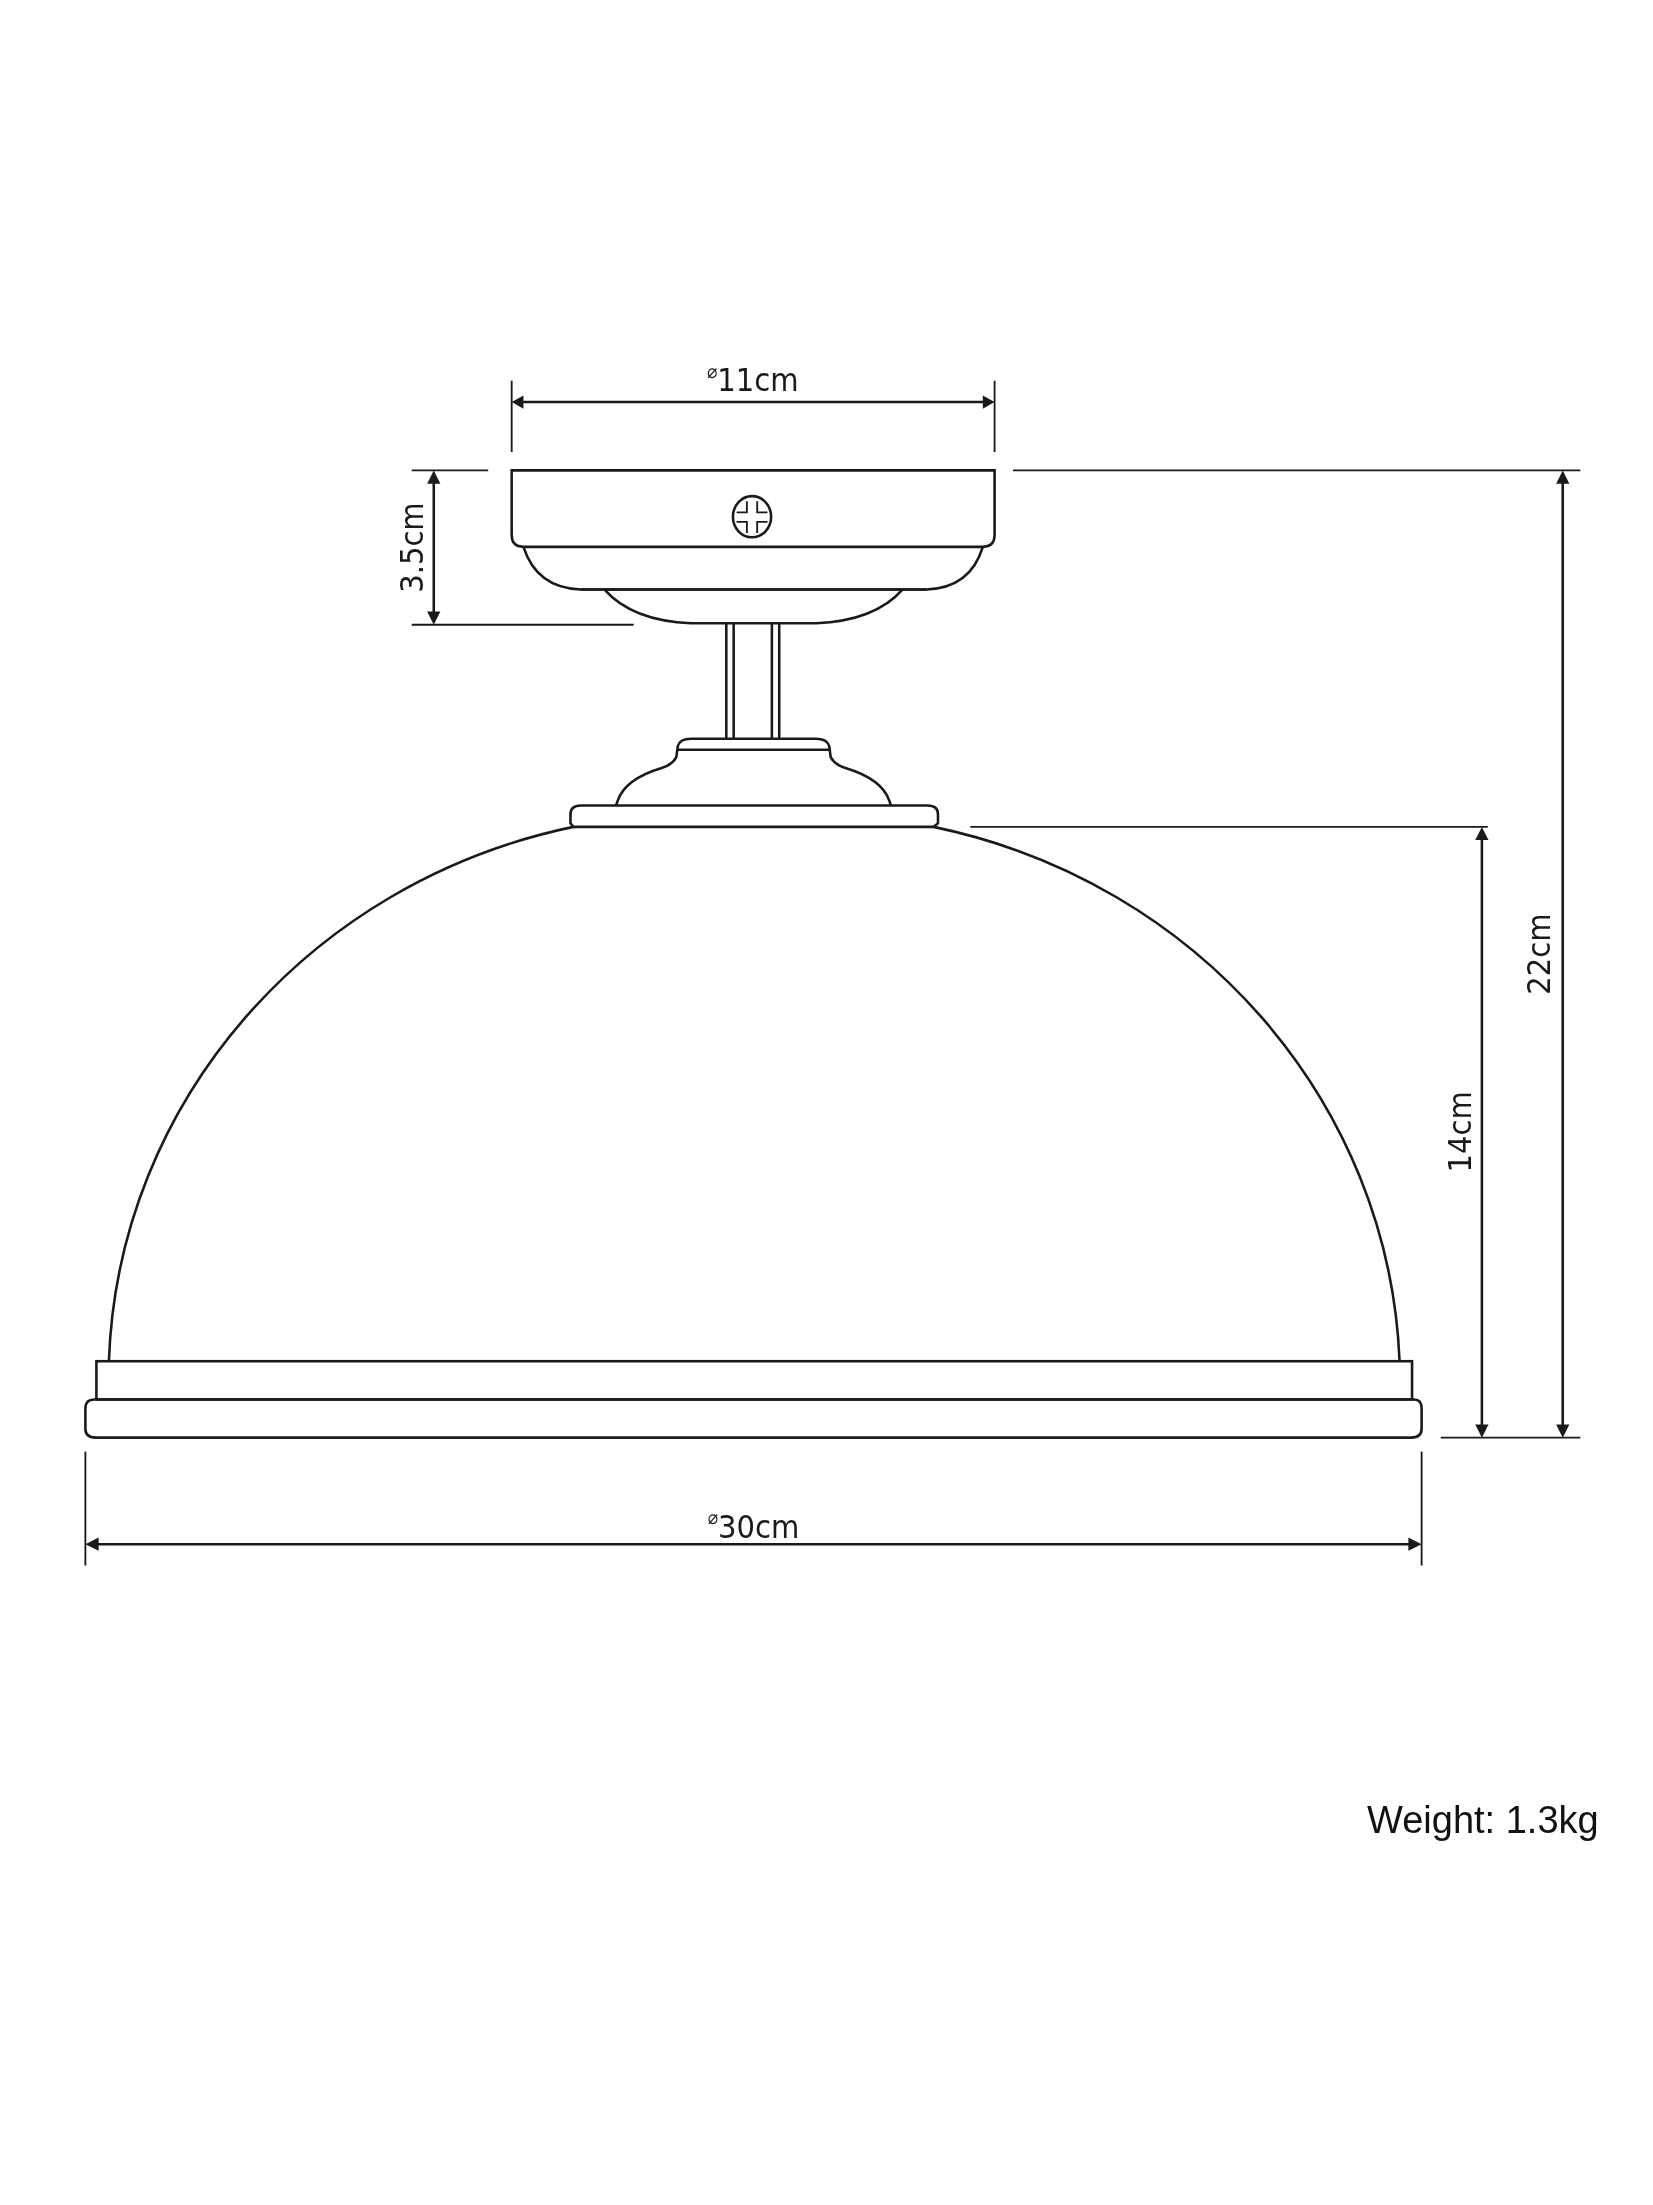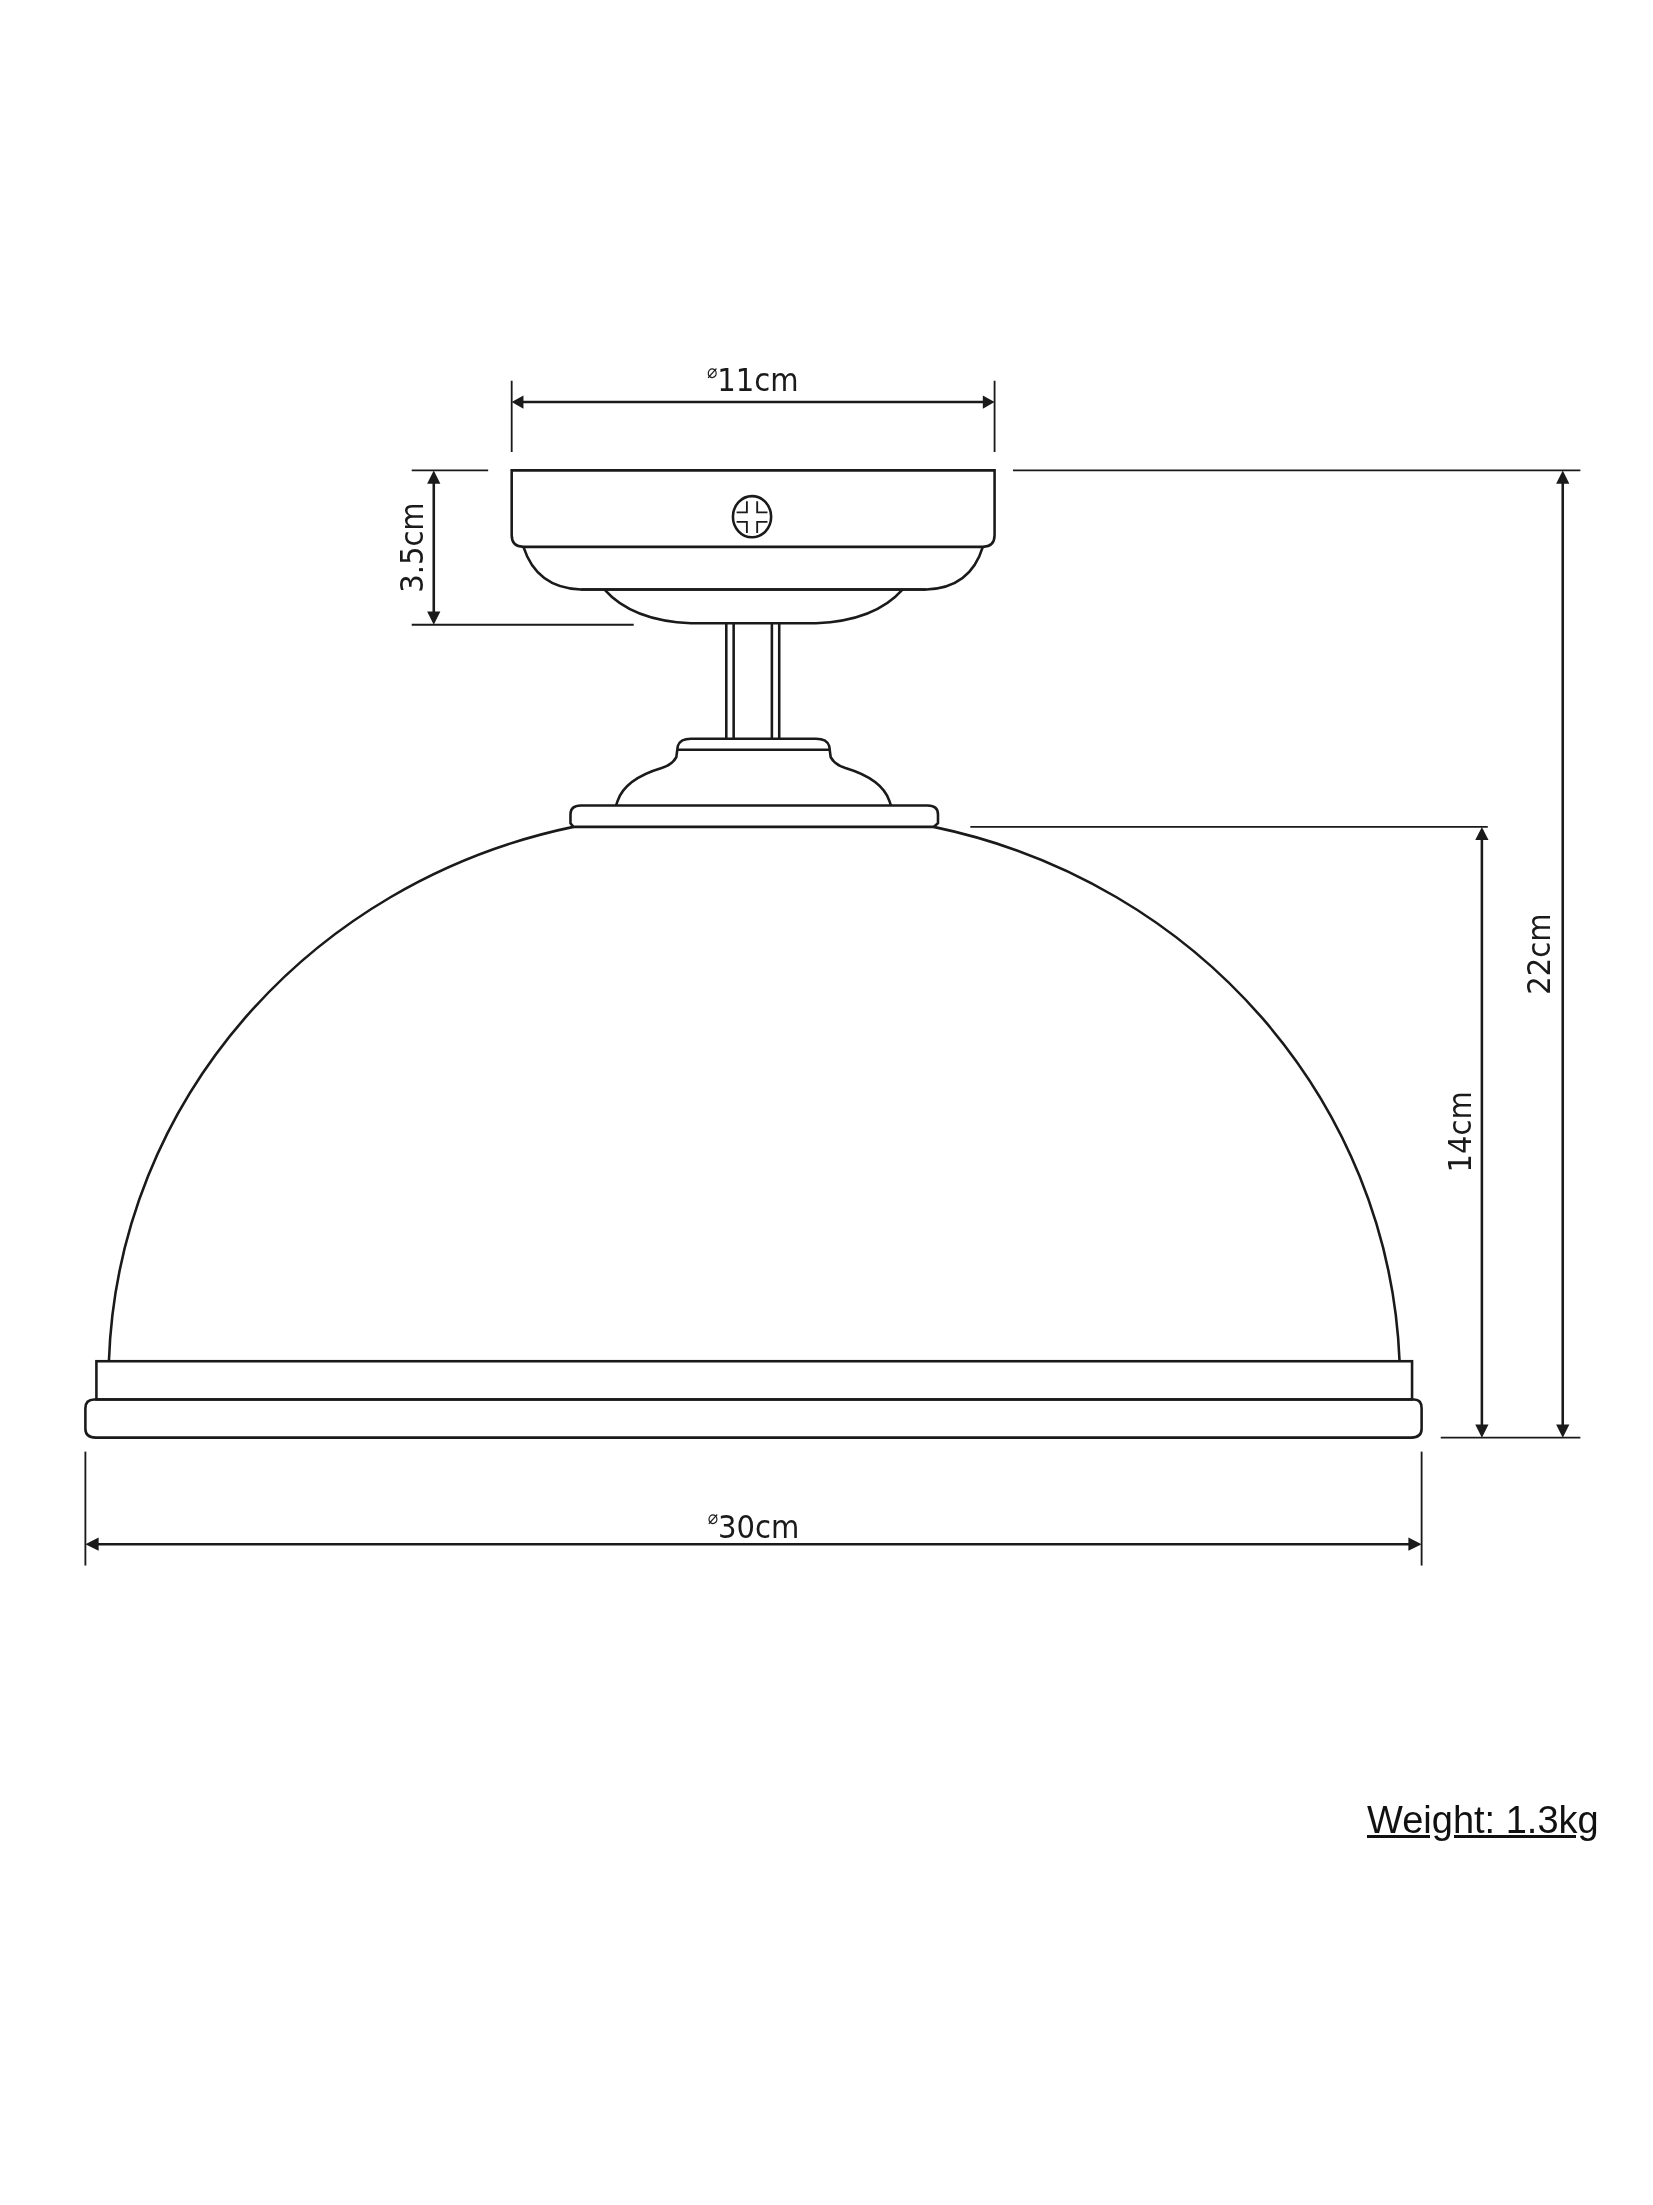--- a/index.html
+++ b/index.html
@@ -2,21 +2,21 @@
 <html style="font-size:11.8px"><head>
 <meta charset="utf-8">
 <style>
   html, body { margin:0; padding:0; background:#ffffff; }
   body { width:1654px; height:2205px; position:relative; overflow:hidden; }
   #drawing { position:absolute; left:0; top:0; width:1654px; height:2205px; }
   .ln { stroke:#1a1a1a; stroke-width:3.5; fill:none; }
   .thin { stroke:#1a1a1a; stroke-width:2.5; fill:none; }
   .arrow { fill:#1a1a1a; }
   .lbl { font-family:"DejaVu Sans Condensed","DejaVu Sans",sans-serif; font-size:44px; fill:#1a1a1a; }
-  .weight { position:absolute; left:1367px; top:1799px; font-family:"Liberation Sans",sans-serif; font-size:38px; color:#111111; white-space:nowrap;text-decoration:underline; }
+  .weight { position:absolute; left:1367px; top:1799px; font-family:"Liberation Sans",sans-serif; font-size:38px; color:#111111; white-space:nowrap; }
 </style>
 </head>
 <body>
 
 <svg id="drawing" viewBox="0 0 2250 3000" xmlns="http://www.w3.org/2000/svg">
 
   <g>
     <path class="ln" d="M696,640 L1353,640 L1353,728 Q1353,744 1337,744 L712,744 Q696,744 696,728 Z"></path>
 
     <path class="ln" d="M712,744 Q730,800 790,802 L1260,802 Q1320,800 1337,744"></path>

